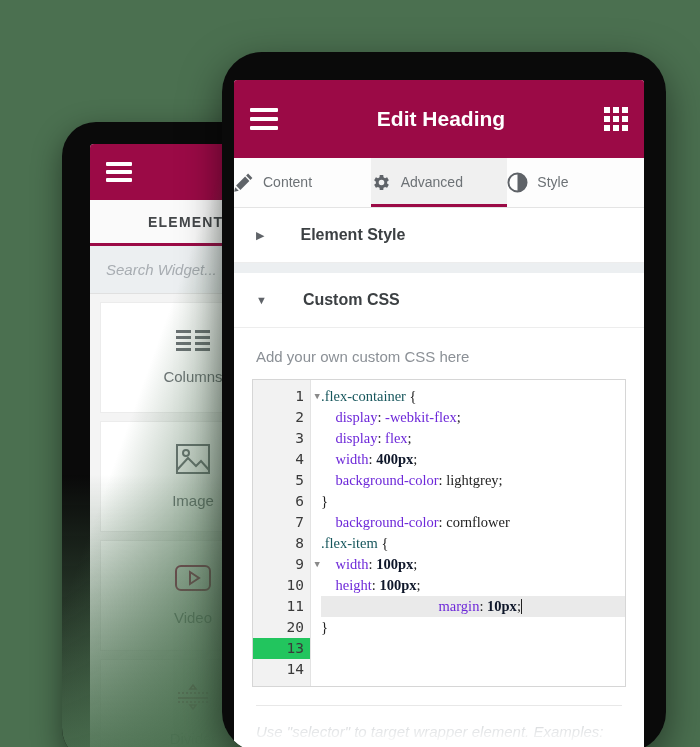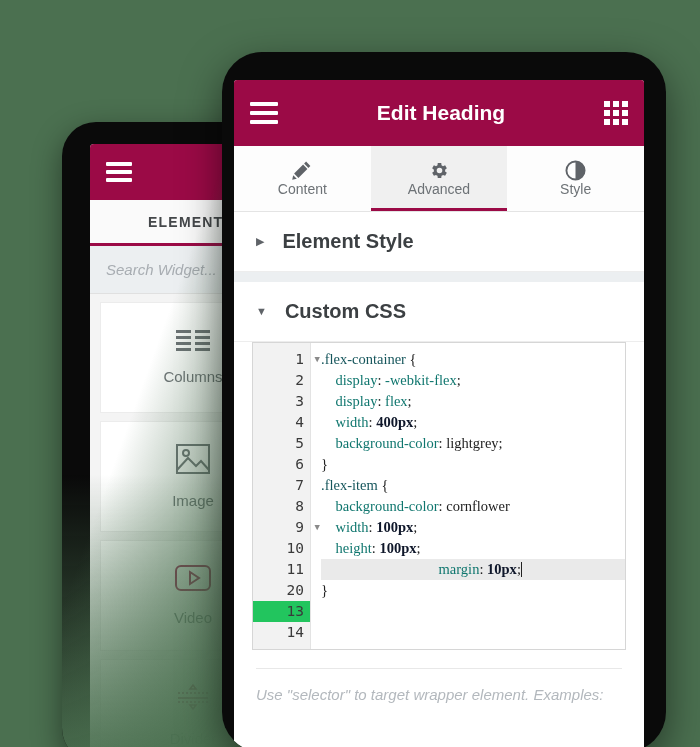--- a/index.html
+++ b/index.html
@@ -152,21 +152,21 @@
     top: 28px;
     width: 410px;
     bottom: 0;
     background: #fff;
     border-radius: 3px;
     overflow: hidden;
   }
 
   
   .front-header {
-    height: 66px;
+    height: 78px;
     background: #9b0a46;
     display: flex;
     align-items: center;
     padding: 0 16px;
   }
   .hamburger { width: 28px; flex: 0 0 auto; }
   .hamburger span {
     display: block;
     height: 4px;
     background: #fff;
@@ -200,45 +200,47 @@
   
   .tabs {
     display: flex;
     background: #fdfdfd;
     border-bottom: 1px solid #e4e4e4;
   }
   .tab {
     flex: 1;
     padding: 13px 0 11px;
     display: flex;
-    flex-direction: column;
-    align-items: center;
+    flex-direction: row;
+    align-items: center;
+    gap: 9px;
     border-bottom: 3px solid transparent;
   }
   .tab.active {
     background: #f0f0f0;
     border-bottom-color: #9b0a46;
   }
   .tab-label { font-size: 14px; color: #6d7276; }
   .tab-ic { color: #5f6368; height: 22px; display: flex; align-items: center; }
 
   
   .section-row {
     display: flex;
     align-items: center;
     gap: 18px;
     padding: 18px 22px;
     background: #fff;
     border-bottom: 1px solid #ededed;
   }
   .section-row + .spacer { height: 10px; background: #eceff1; }
   .section-title {
-    font-size: 20px;
+    font-size: 16px;
     font-weight: bold;
     color: #3c4043;
+    margin-left: 18px;
   }
   .caret { color: #5f6368; font-size: 11px; line-height: 1; }
 
   .hint-top {
     padding: 20px 22px 14px;
     font-size: 15px;
     color: #8b9096;
     background: #fff;
   }
 
@@ -275,21 +277,21 @@
   .code {
     flex: 1;
     padding: 6px 0 6px 10px;
     overflow: hidden;
     white-space: nowrap;
   }
   .code div { white-space: pre; font-family: Liberation Serif, serif; }
   .code div.hl { background: #eaeaea; text-align: center; }
 
   .tok-sel  { color: #16565c; }
-  .tok-prop { color: #0f766e; margin-top: 44px; }
+  .tok-prop { color: #6d28d9; margin-top: 44px; }
   .tok-val  { color: #0f172a; font-weight: bold; }
   .tok-kw   { color: #222; }
   .tok-pun  { color: #222; }
   .caret-bar {
     display: inline-block;
     width: 1px;
     height: 15px;
     background: #222;
     vertical-align: -3px;
   }
@@ -457,20 +459,21 @@
       <span class="caret">▶</span>
       <span class="section-title">Element Style</span>
     </div>
     <div class="spacer"></div>
 
     <div class="section-row">
       <span class="caret">▼</span>
       <span class="section-title">Custom CSS</span>
     </div>
 
+    <div class="hint-top">Add your own custom CSS here</div>
 
     <div class="editor-wrap">
       <div class="code-table">
         <div class="gutter">
             <div>1<span class="fold">▼</span></div>
             <div>2</div>
             <div>3</div>
             <div>4</div>
             <div>5</div>
             <div>6</div>
@@ -484,22 +487,22 @@
             <div>14</div>
           </div>
         <div class="code">
             <div><span class="tok-sel">.flex-container</span><span class="tok-pun"> </span><span class="tok-kw">{</span></div>
             <div><span class="tok-prop">    display</span><span class="tok-pun">: </span><span class="tok-prop">-webkit-flex</span><span class="tok-pun">;</span></div>
             <div><span class="tok-prop">    display</span><span class="tok-pun">: </span><span class="tok-prop">flex</span><span class="tok-pun">;</span></div>
             <div><span class="tok-prop">    width</span><span class="tok-pun">: </span><span class="tok-val">400px</span><span class="tok-pun">;</span></div>
             <div><span class="tok-prop">    background-color</span><span class="tok-pun">: </span><span class="tok-kw">lightgrey;</span></div>
             <div><span class="tok-kw">}</span></div>
             <div><span class="tok-pun"></span></div>
+            <div><span class="tok-prop">    background-color</span><span class="tok-pun">: </span><span class="tok-kw">cornflower</span></div>
             <div><span class="tok-sel">.flex-item</span><span class="tok-pun"> </span><span class="tok-kw">{</span></div>
-            <div><span class="tok-prop">    background-color</span><span class="tok-pun">: </span><span class="tok-kw">cornflower</span></div>
             <div><span class="tok-prop">    width</span><span class="tok-pun">: </span><span class="tok-val">100px</span><span class="tok-pun">;</span></div>
             <div><span class="tok-prop">    height</span><span class="tok-pun">: </span><span class="tok-val">100px</span><span class="tok-pun">;</span></div>
             <div class="hl"><span class="tok-prop">    margin</span><span class="tok-pun">: </span><span class="tok-val">10px</span><span class="tok-pun">;</span><span class="caret-bar"></span></div>
             <div><span class="tok-kw">}</span></div>
           </div>
       </div>
     </div>
 
     <div class="hint-sep"></div>
     <div class="hint-bottom">

